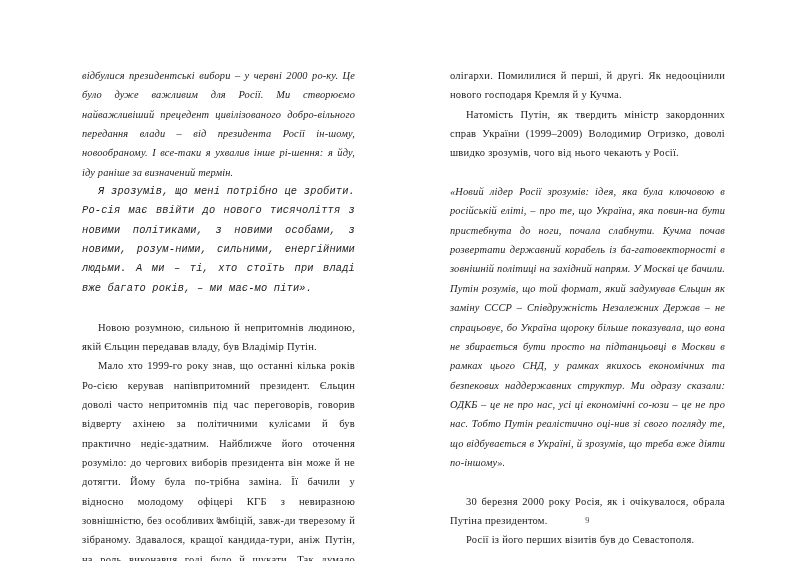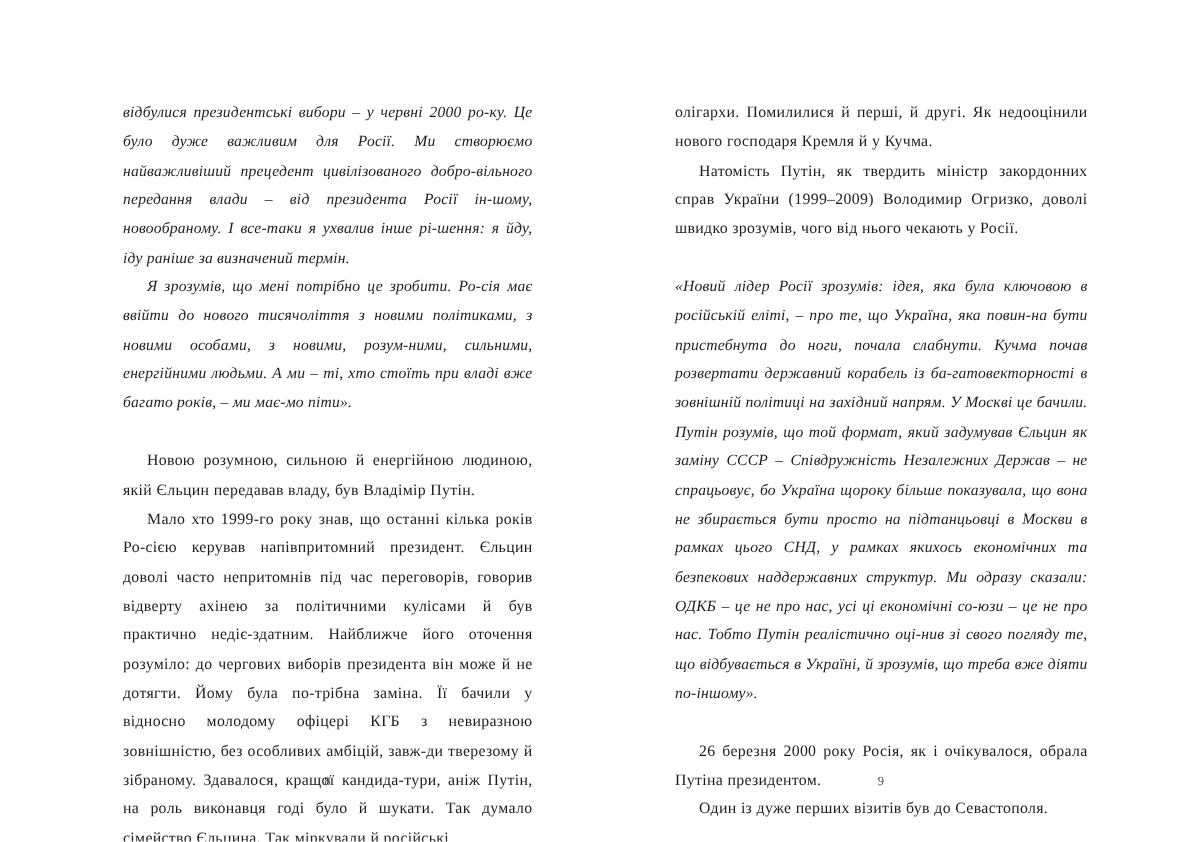--- a/index.html
+++ b/index.html
@@ -62,21 +62,21 @@
     margin: 0;
     text-align: justify;
     font-size: 10.4px;
     line-height: 19.35px;
     font-style: italic;
     text-indent: 0;
     color: #1c1c1c;
     letter-spacing: 0.015em;
   }
 
-  p.quote.indent { text-indent: 16px; }
+  p.quote.indent { text-indent: 16px; font-family: Liberation Mono, monospace; }
   .gap-md { height: 19.4px; }
 
   .folio {
     position: absolute;
     bottom: 36px;
     left: 0;
     right: 0;
     text-align: center;
     font-size: 8.4px;
     color: #4a4a4a;
@@ -101,21 +101,21 @@
 
   <div class="page page-left">
     <div class="text-block">
 
       <p class="quote">відбулися президентські вибори – у червні 2000 ро‑ку. Це було дуже важливим для Росії. Ми створюємо найважливіший прецедент цивілізованого добро‑вільного передання влади – від президента Росії ін‑шому, новообраному. І все‑таки я ухвалив інше рі‑шення: я йду, іду раніше за визначений термін.</p>
 
       <p class="quote indent">Я зрозумів, що мені потрібно це зробити. Ро‑сія має ввійти до нового тисячоліття з новими політиками, з новими особами, з новими, розум‑ними, сильними, енергійними людьми. А ми – ті, хто стоїть при владі вже багато років, – ми має‑мо піти».</p>
 
       <div class="gap-md"></div>
 
-      <p class="para">Новою розумною, сильною й енергійною людиною, якій Єльцин передавав владу, був Владімір Путін.</p>
+      <p class="para">Новою розумною, сильною й непритомнів людиною, якій Єльцин передавав владу, був Владімір Путін.</p>
 
       <p class="para">Мало хто 1999‑го року знав, що останні кілька років Ро‑сією керував напівпритомний президент. Єльцин доволі часто непритомнів під час переговорів, говорив відверту ахінею за політичними кулісами й був практично недіє‑здатним. Найближче його оточення розуміло: до чергових виборів президента він може й не дотягти. Йому була по‑трібна заміна. Її бачили у відносно молодому офіцері КГБ з невиразною зовнішністю, без особливих амбіцій, завж‑ди тверезому й зібраному. Здавалося, кращої кандида‑тури, аніж Путін, на роль виконавця годі було й шукати. Так думало сімейство Єльцина. Так міркували й російські</p>
 
     </div>
     <div class="folio">8</div>
   </div>
 
   <div class="gutter"></div>
 
   <div class="page page-right">
@@ -124,21 +124,21 @@
       <p class="para noindent">олігархи. Помилилися й перші, й другі. Як недооцінили нового господаря Кремля й у Кучма.</p>
 
       <p class="para">Натомість Путін, як твердить міністр закордонних справ України (1999–2009) Володимир Огризко, доволі швидко зрозумів, чого від нього чекають у Росії.</p>
 
       <div class="gap-md"></div>
 
       <p class="quote">«Новий лідер Росії зрозумів: ідея, яка була ключовою в російській еліті, – про те, що Україна, яка повин‑на бути пристебнута до ноги, почала слабнути. Кучма почав розвертати державний корабель із ба‑гатовекторності в зовнішній політиці на західний напрям. У Москві це бачили. Путін розумів, що той формат, який задумував Єльцин як заміну СССР – Співдружність Незалежних Держав – не спрацьовує, бо Україна щороку більше показувала, що вона не збирається бути просто на підтанцьовці в Москви в рамках цього СНД, у рамках якихось економічних та безпекових наддержавних структур. Ми одразу сказали: ОДКБ – це не про нас, усі ці економічні со‑юзи – це не про нас. Тобто Путін реалістично оці‑нив зі свого погляду те, що відбувається в Україні, й зрозумів, що треба вже діяти по‑іншому».</p>
 
       <div class="gap-md"></div>
 
-      <p class="para">26 березня 2000 року Росія, як і очікувалося, обрала Путіна президентом.</p>
+      <p class="para">30 березня 2000 року Росія, як і очікувалося, обрала Путіна президентом.</p>
 
-      <p class="para">Один із дуже перших візитів був до Севастополя.</p>
+      <p class="para">Росії із його перших візитів був до Севастополя.</p>
 
     </div>
     <div class="folio">9</div>
   </div>
 
 </div>
 
 </body></html>

